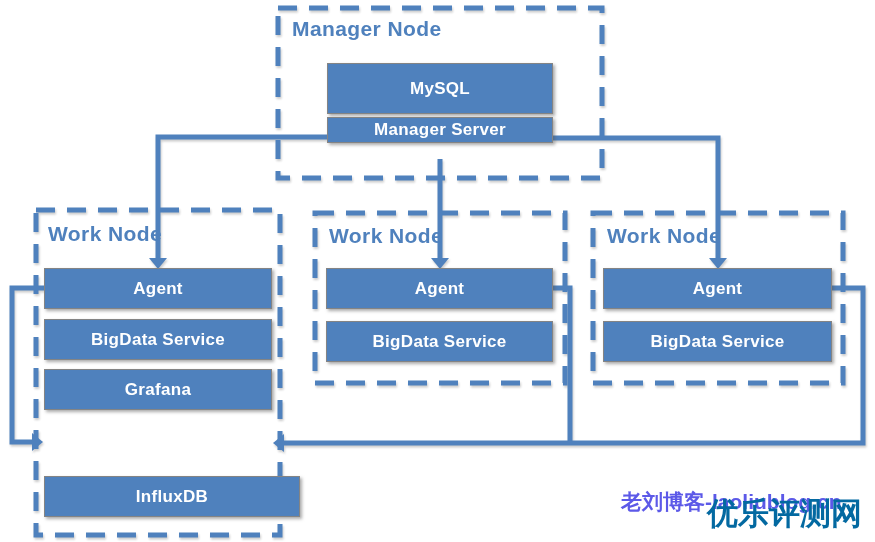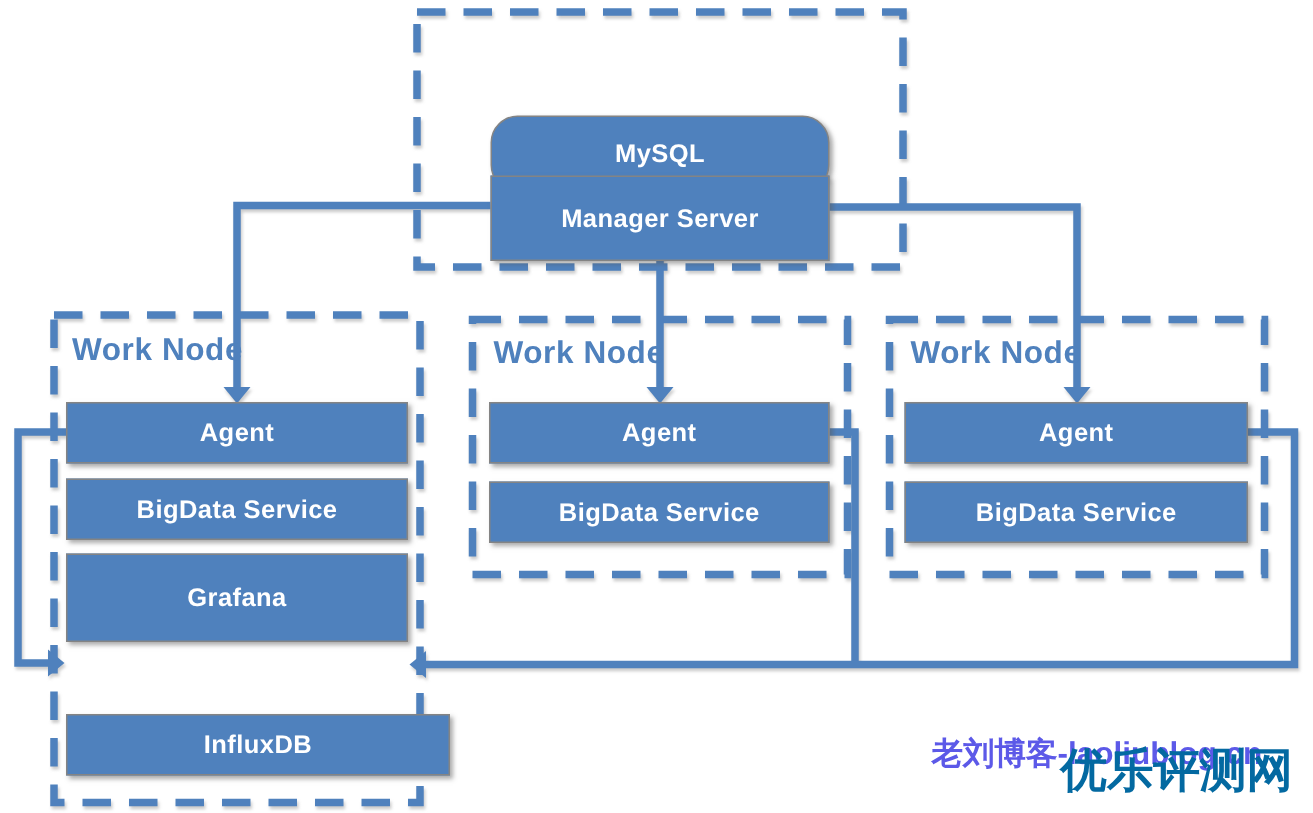--- a/index.html
+++ b/index.html
@@ -99,27 +99,28 @@
     <g>
       <polyline points="553,288 570,288 570,443" fill="none" stroke="#4f81bd" stroke-width="5"></polyline>
     </g>
 
     <g>
       <polyline points="832,288 863,288 863,443 283,443" fill="none" stroke="#4f81bd" stroke-width="5"></polyline>
       <path d="M284,434 L284,452 L273,443 Z" fill="#4f81bd"></path>
     </g>
   </svg>
 
-  <div class="box" style="left:327px; top:77px;  width:226px; height:51px;border-radius:18px;">MySQL</div>
-  <div class="box" style="left:327px; top:117px; width:226px; height:57px;">Manager Server</div>
+  <div class="group-label" style="left:292px; top:17px;">Manager Node</div>
+  <div class="box" style="left:327px; top:63px;  width:226px; height:51px;">MySQL</div>
+  <div class="box" style="left:327px; top:117px; width:226px; height:26px;">Manager Server</div>
 
   <div class="group-label" style="left:48px; top:222px;">Work Node</div>
   <div class="box" style="left:44px; top:268px; width:228px; height:41px;">Agent</div>
   <div class="box" style="left:44px; top:319px; width:228px; height:41px;">BigData Service</div>
-  <div class="box" style="left:44px; top:369px; width:228px; height:59px;">Grafana</div>
+  <div class="box" style="left:44px; top:369px; width:228px; height:41px;">Grafana</div>
   <div class="box" style="left:44px; top:476px; width:256px; height:41px;">InfluxDB</div>
 
   <div class="group-label" style="left:329px; top:224px;">Work Node</div>
   <div class="box" style="left:326px; top:268px; width:227px; height:41px;">Agent</div>
   <div class="box" style="left:326px; top:321px; width:227px; height:41px;">BigData Service</div>
 
   <div class="group-label" style="left:607px; top:224px;">Work Node</div>
   <div class="box" style="left:603px; top:268px; width:229px; height:41px;">Agent</div>
   <div class="box" style="left:603px; top:321px; width:229px; height:41px;">BigData Service</div>
 

